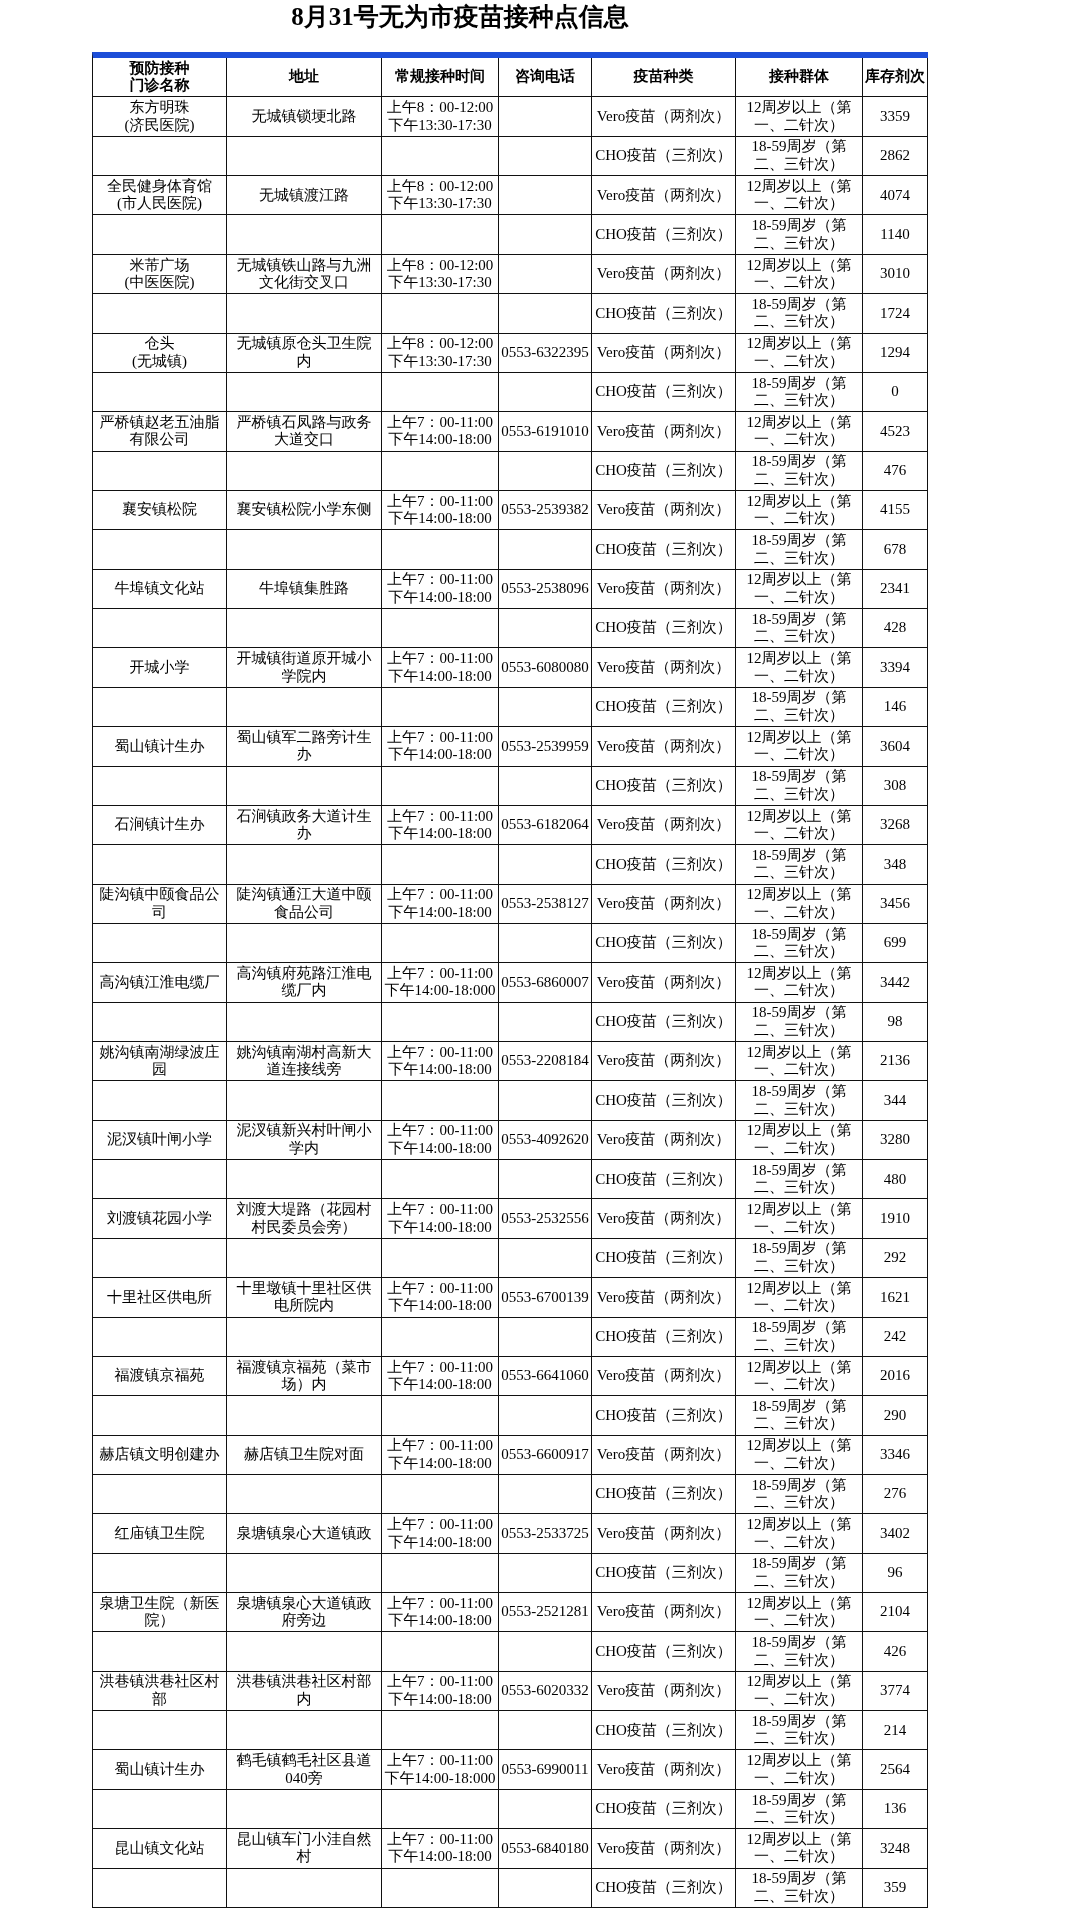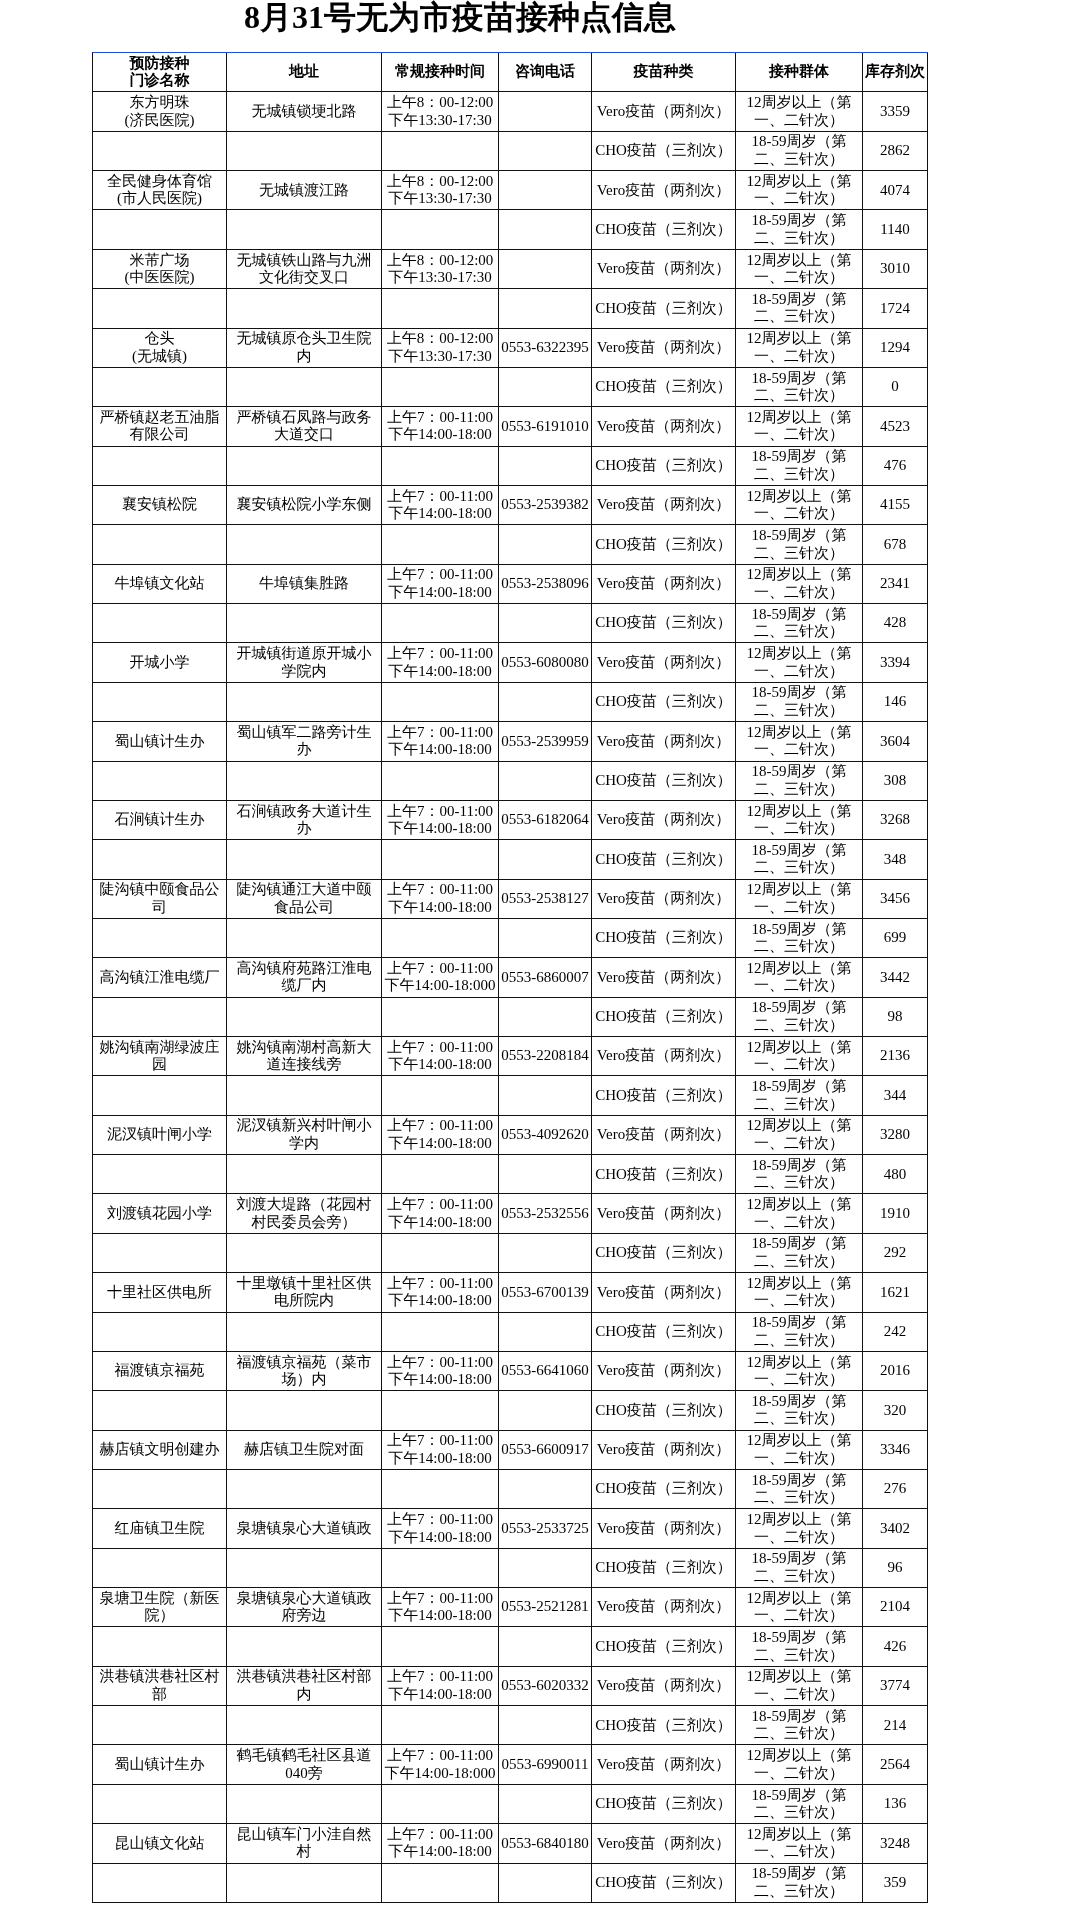--- a/index.html
+++ b/index.html
@@ -3,29 +3,29 @@
 <meta charset="utf-8">
 <style>
   html, body { margin:0; padding:0; }
   body {
     width:1080px; height:1920px; position:relative; overflow:hidden;
     background:#ffffff; color:#000000;
     font-family:"Liberation Serif", "DejaVu Serif", serif;
   }
   .title {
     position:absolute; left:0; top:3px; width:920px;
-    text-align:center; font-size:32px; line-height:28px; font-weight:bold;
+    text-align:center; font-size:25px; line-height:28px; font-weight:bold;
     letter-spacing:0px;
   }
   .grid {
     position:absolute; left:92px; top:52px;
     display:grid;
     grid-template-columns:134px 155px 117px 93px 144px 127px 65px;
     grid-template-rows:39.4px repeat(46, 39.36px);
-    border-left:1px solid #111; border-top:1px solid #1d4ed8;
+    border-left:1px solid #111; border-top:6px solid #1d4ed8;
   }
   .row { display:contents; }
   .c {
     border-right:1px solid #111; border-bottom:1px solid #111;
     display:flex; align-items:center; justify-content:center;
     text-align:center; white-space:pre;
     font-size:15px; line-height:17.5px; overflow:hidden;
     padding:0; box-sizing:border-box;
   }
   .h { font-weight:bold; }
@@ -433,21 +433,21 @@
     <div class="c">2016</div>
   </div>
   <div class="row">
     <div class="c"></div>
     <div class="c"></div>
     <div class="c"></div>
     <div class="c"></div>
     <div class="c">CHO疫苗（三剂次）</div>
     <div class="c">18-59周岁（第
 二、三针次）</div>
-    <div class="c">320</div>
+    <div class="c">290</div>
   </div>
 
   <div class="row">
     <div class="c">赫店镇文明创建办</div>
     <div class="c">赫店镇卫生院对面</div>
     <div class="c">上午7：00-11:00
 下午14:00-18:00</div>
     <div class="c ph">0553-6600917</div>
     <div class="c">Vero疫苗（两剂次）</div>
     <div class="c">12周岁以上（第

